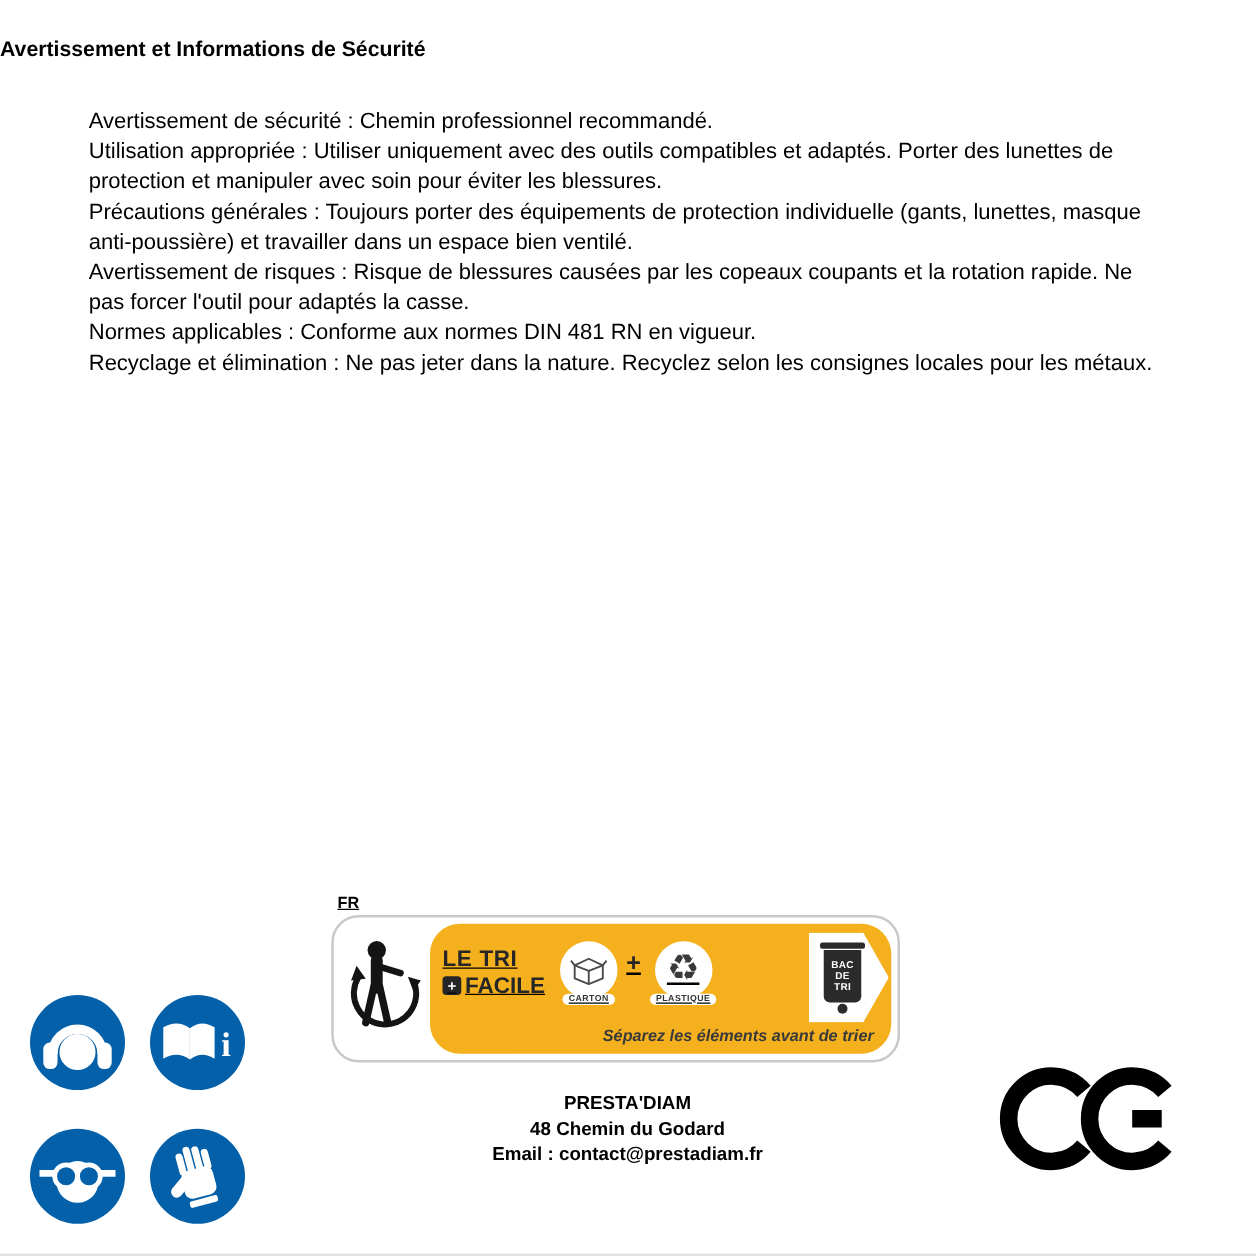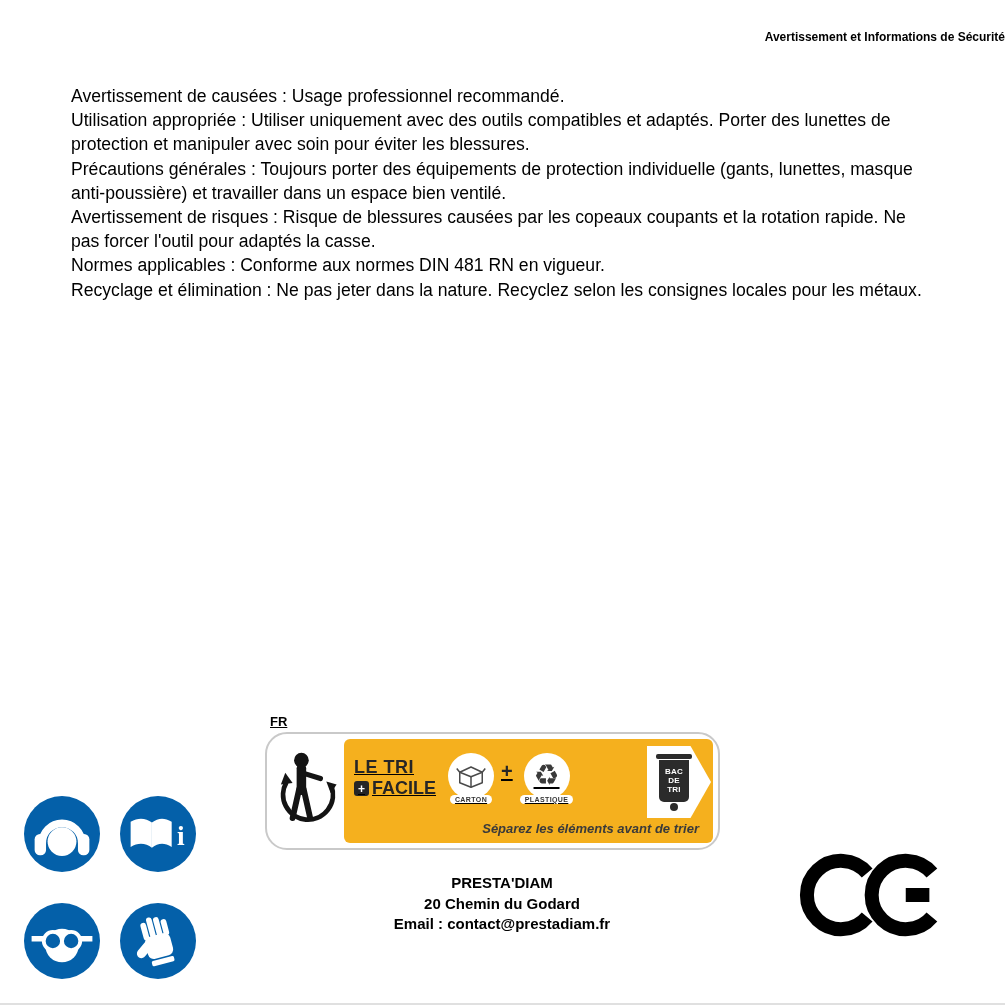--- a/index.html
+++ b/index.html
@@ -1,35 +1,35 @@
 <!DOCTYPE html>
 <html style="--mandatory-blue: #0460A9; --label-yellow: #F5B01E;"><head>
 <meta charset="utf-8">
 <style>
   *{box-sizing:border-box;margin:0;padding:0;}
   html,body{background:#ffffff;}
   .page{position:relative;width:1005px;height:1005px;background:#fff;
         font-family:"Liberation Sans",sans-serif;color:#000;overflow:hidden;}
 
-  .title{position:absolute;top:30px;left:0;width:100%;text-align:right;
-         font-size:12px;font-weight:bold;}
+  .title{position:absolute;top:30px;left:0;width:100%;text-align:left;
+         font-size:17px;font-weight:bold;}
 
   .warnings{position:absolute;top:84px;left:71px;width:862px;
             font-size:17.6px;line-height:24.2px;}
   .para{margin:0;}
 
   
   .fr-label{position:absolute;left:265px;top:714px;text-decoration:underline;}
   .fr-code{font-size:13px;font-weight:bold;margin-left:5px;}
   .label-box{margin-top:3px;width:455px;height:118px;background:#fff;
              border:2px solid #c9c9c9;border-radius:22px;display:flex;
              align-items:center;padding:5px;}
   .triman{width:72px;display:flex;justify-content:center;flex:0 0 72px;}
   .yellow{position:relative;flex:1;height:104px;background:var(--label-yellow,#F5B01E);
-          border-radius:6px;padding:6px 12px 4px 10px;display:flex;flex-direction:column;}
+          border-radius:24px;padding:6px 12px 4px 10px;display:flex;flex-direction:column;}
   .yellow-row{display:flex;align-items:center;height:66px;}
   .wordmark{margin-right:12px;}
   .wordmark .l1{font-size:18px;font-weight:bold;color:#262626;letter-spacing:.5px;}
   .wordmark .l2{display:flex;align-items:center;gap:3px;font-size:18px;
                 font-weight:bold;color:#262626;}
   .plus-box{display:inline-flex;width:15px;height:15px;background:#262626;color:#fff;
             font-size:12px;align-items:center;justify-content:center;border-radius:3px;}
   .material{display:flex;flex-direction:column;align-items:center;}
   .material-circle{width:46px;height:46px;background:#fff;border-radius:50%;
                    display:flex;align-items:center;justify-content:center;}
@@ -67,21 +67,21 @@
   .bottom-line{position:absolute;left:0;right:0;bottom:0;height:2px;background:#e0e0e0;}
 </style>
 </head>
 <body>
 
 <div class="page">
 
   <div class="title">Avertissement et Informations de Sécurité</div>
 
   <div class="warnings">
-    <p class="para">Avertissement de causées : Usage professionnel recommandé.</p>
+    <p class="para">Avertissement de sécurité : Chemin professionnel recommandé.</p>
     <p class="para">Utilisation appropriée : Utiliser uniquement avec des outils compatibles et adaptés. Porter des lunettes de protection et manipuler avec soin pour éviter les blessures.</p>
     <p class="para">Précautions générales : Toujours porter des équipements de protection individuelle (gants, lunettes, masque anti-poussière) et travailler dans un espace bien ventilé.</p>
     <p class="para">Avertissement de risques : Risque de blessures causées par les copeaux coupants et la rotation rapide. Ne pas forcer l'outil pour adaptés la casse.</p>
     <p class="para">Normes applicables : Conforme aux normes DIN 481 RN en vigueur.</p>
     <p class="para">Recyclage et élimination : Ne pas jeter dans la nature. Recyclez selon les consignes locales pour les métaux.</p>
   </div>
 
   <div class="fr-label">
     <div class="fr-code">FR</div>
     <div class="label-box">
@@ -189,21 +189,21 @@
           <rect x="61" y="24" width="7.5" height="22" rx="3.7"></rect>
           <path d="M36 46 L22 56 a6 6 0 0 0 8 9 L40 58 Z"></path>
           <rect x="36" y="74" width="30" height="7" rx="2"></rect>
         </g>
       </svg>
     </div>
   </div>
 
   <div class="responsible">
     <div>PRESTA'DIAM</div>
-    <div>20 Chemin du Godard</div>
+    <div>48 Chemin du Godard</div>
     <div>Email : contact@prestadiam.fr</div>
   </div>
 
   <div class="ce" aria-label="CE">
     <svg width="140" height="84" viewBox="0 0 160 96" aria-hidden="true">
       <g fill="none" stroke="#000" stroke-width="16">
         <path d="M77.9 22.9 A39 39 0 1 0 77.9 73.1"></path>
         <path d="M151.9 22.9 A39 39 0 1 0 151.9 73.1"></path>
         <path d="M122 48 H149"></path>
       </g>

